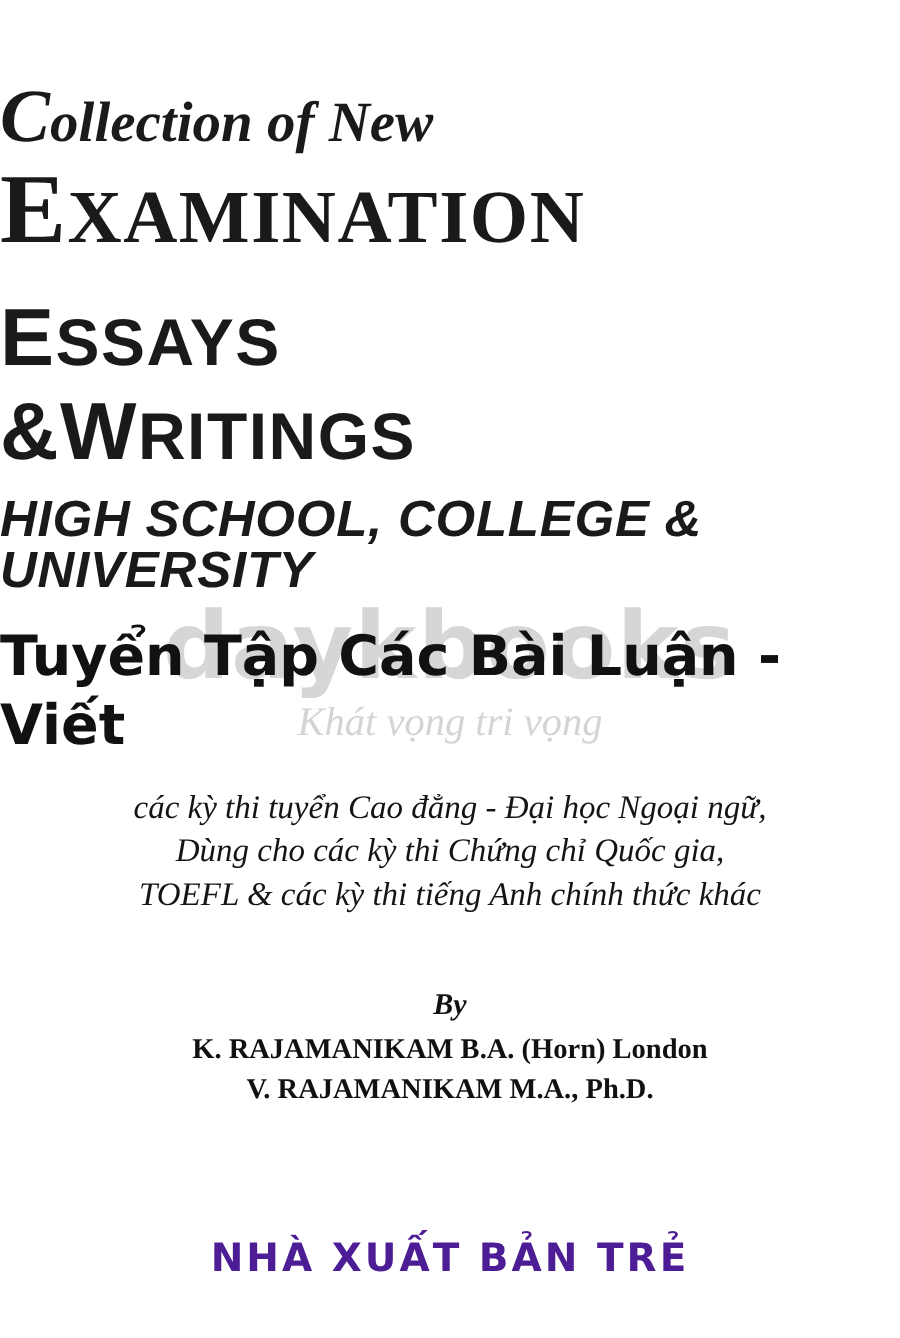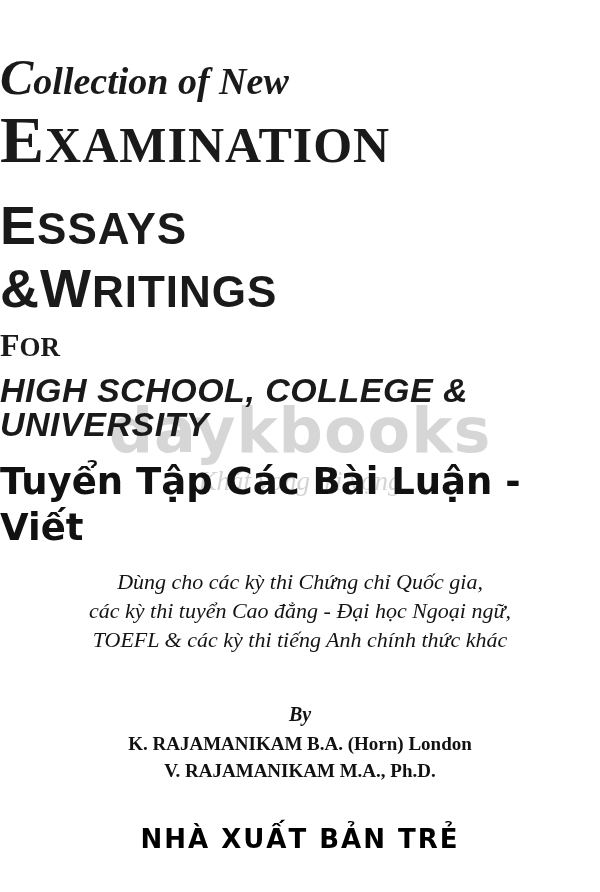--- a/index.html
+++ b/index.html
@@ -203,21 +203,21 @@
     position: absolute;
     left: 0;
     bottom: 38px;
     width: 600px;
     text-align: center;
     z-index: 10;
     font-family: "DejaVu Sans", sans-serif;
     font-weight: bold;
     font-size: 26px;
     letter-spacing: 2px;
-    color: #000000;
+    color: #4c1d95;
   }
 </style>
 </head>
 <body>
 
 <div class="page">
 
   <div class="watermark">
     <div class="watermark-main">daykbooks</div>
     <div class="watermark-sub">Khát vọng tri vọng</div>
@@ -226,33 +226,32 @@
   <div class="title-block">
 
     <div class="line-collection"><span class="cap">C</span><span>ollection of New</span></div>
 
     <div class="line-examination"><span class="cap">E</span><span>XAMINATION</span></div>
 
     <div class="line-essays"><span class="cap">E</span><span>SSAYS</span></div>
 
     <div class="line-writings"><span class="cap">&amp;</span><span class="cap">W</span><span>RITINGS</span></div>
 
-    <div class="line-for"><span class="cap">F</span><span>OR</span></div>
 
     <div class="line-highschool">HIGH SCHOOL, COLLEGE &amp; UNIVERSITY</div>
 
   </div>
 
   <div class="viet-title">
     <span class="vl">Tuyển Tập Các Bài Luận - Viết</span>
   </div>
 
   <div class="desc">
+    <span class="dl">các kỳ thi tuyển Cao đẳng - Đại học Ngoại ngữ,</span>
     <span class="dl">Dùng cho các kỳ thi Chứng chỉ Quốc gia,</span>
-    <span class="dl">các kỳ thi tuyển Cao đẳng - Đại học Ngoại ngữ,</span>
     <span class="dl">TOEFL &amp; các kỳ thi tiếng Anh chính thức khác</span>
   </div>
 
   <div class="authors">
     <div class="by">By</div>
     <div class="author-1">K. RAJAMANIKAM B.A. (Horn) London</div>
     <div class="author-2">V. RAJAMANIKAM M.A., Ph.D.</div>
   </div>
 
   <div class="publisher">NHÀ XUẤT BẢN TRẺ</div>

